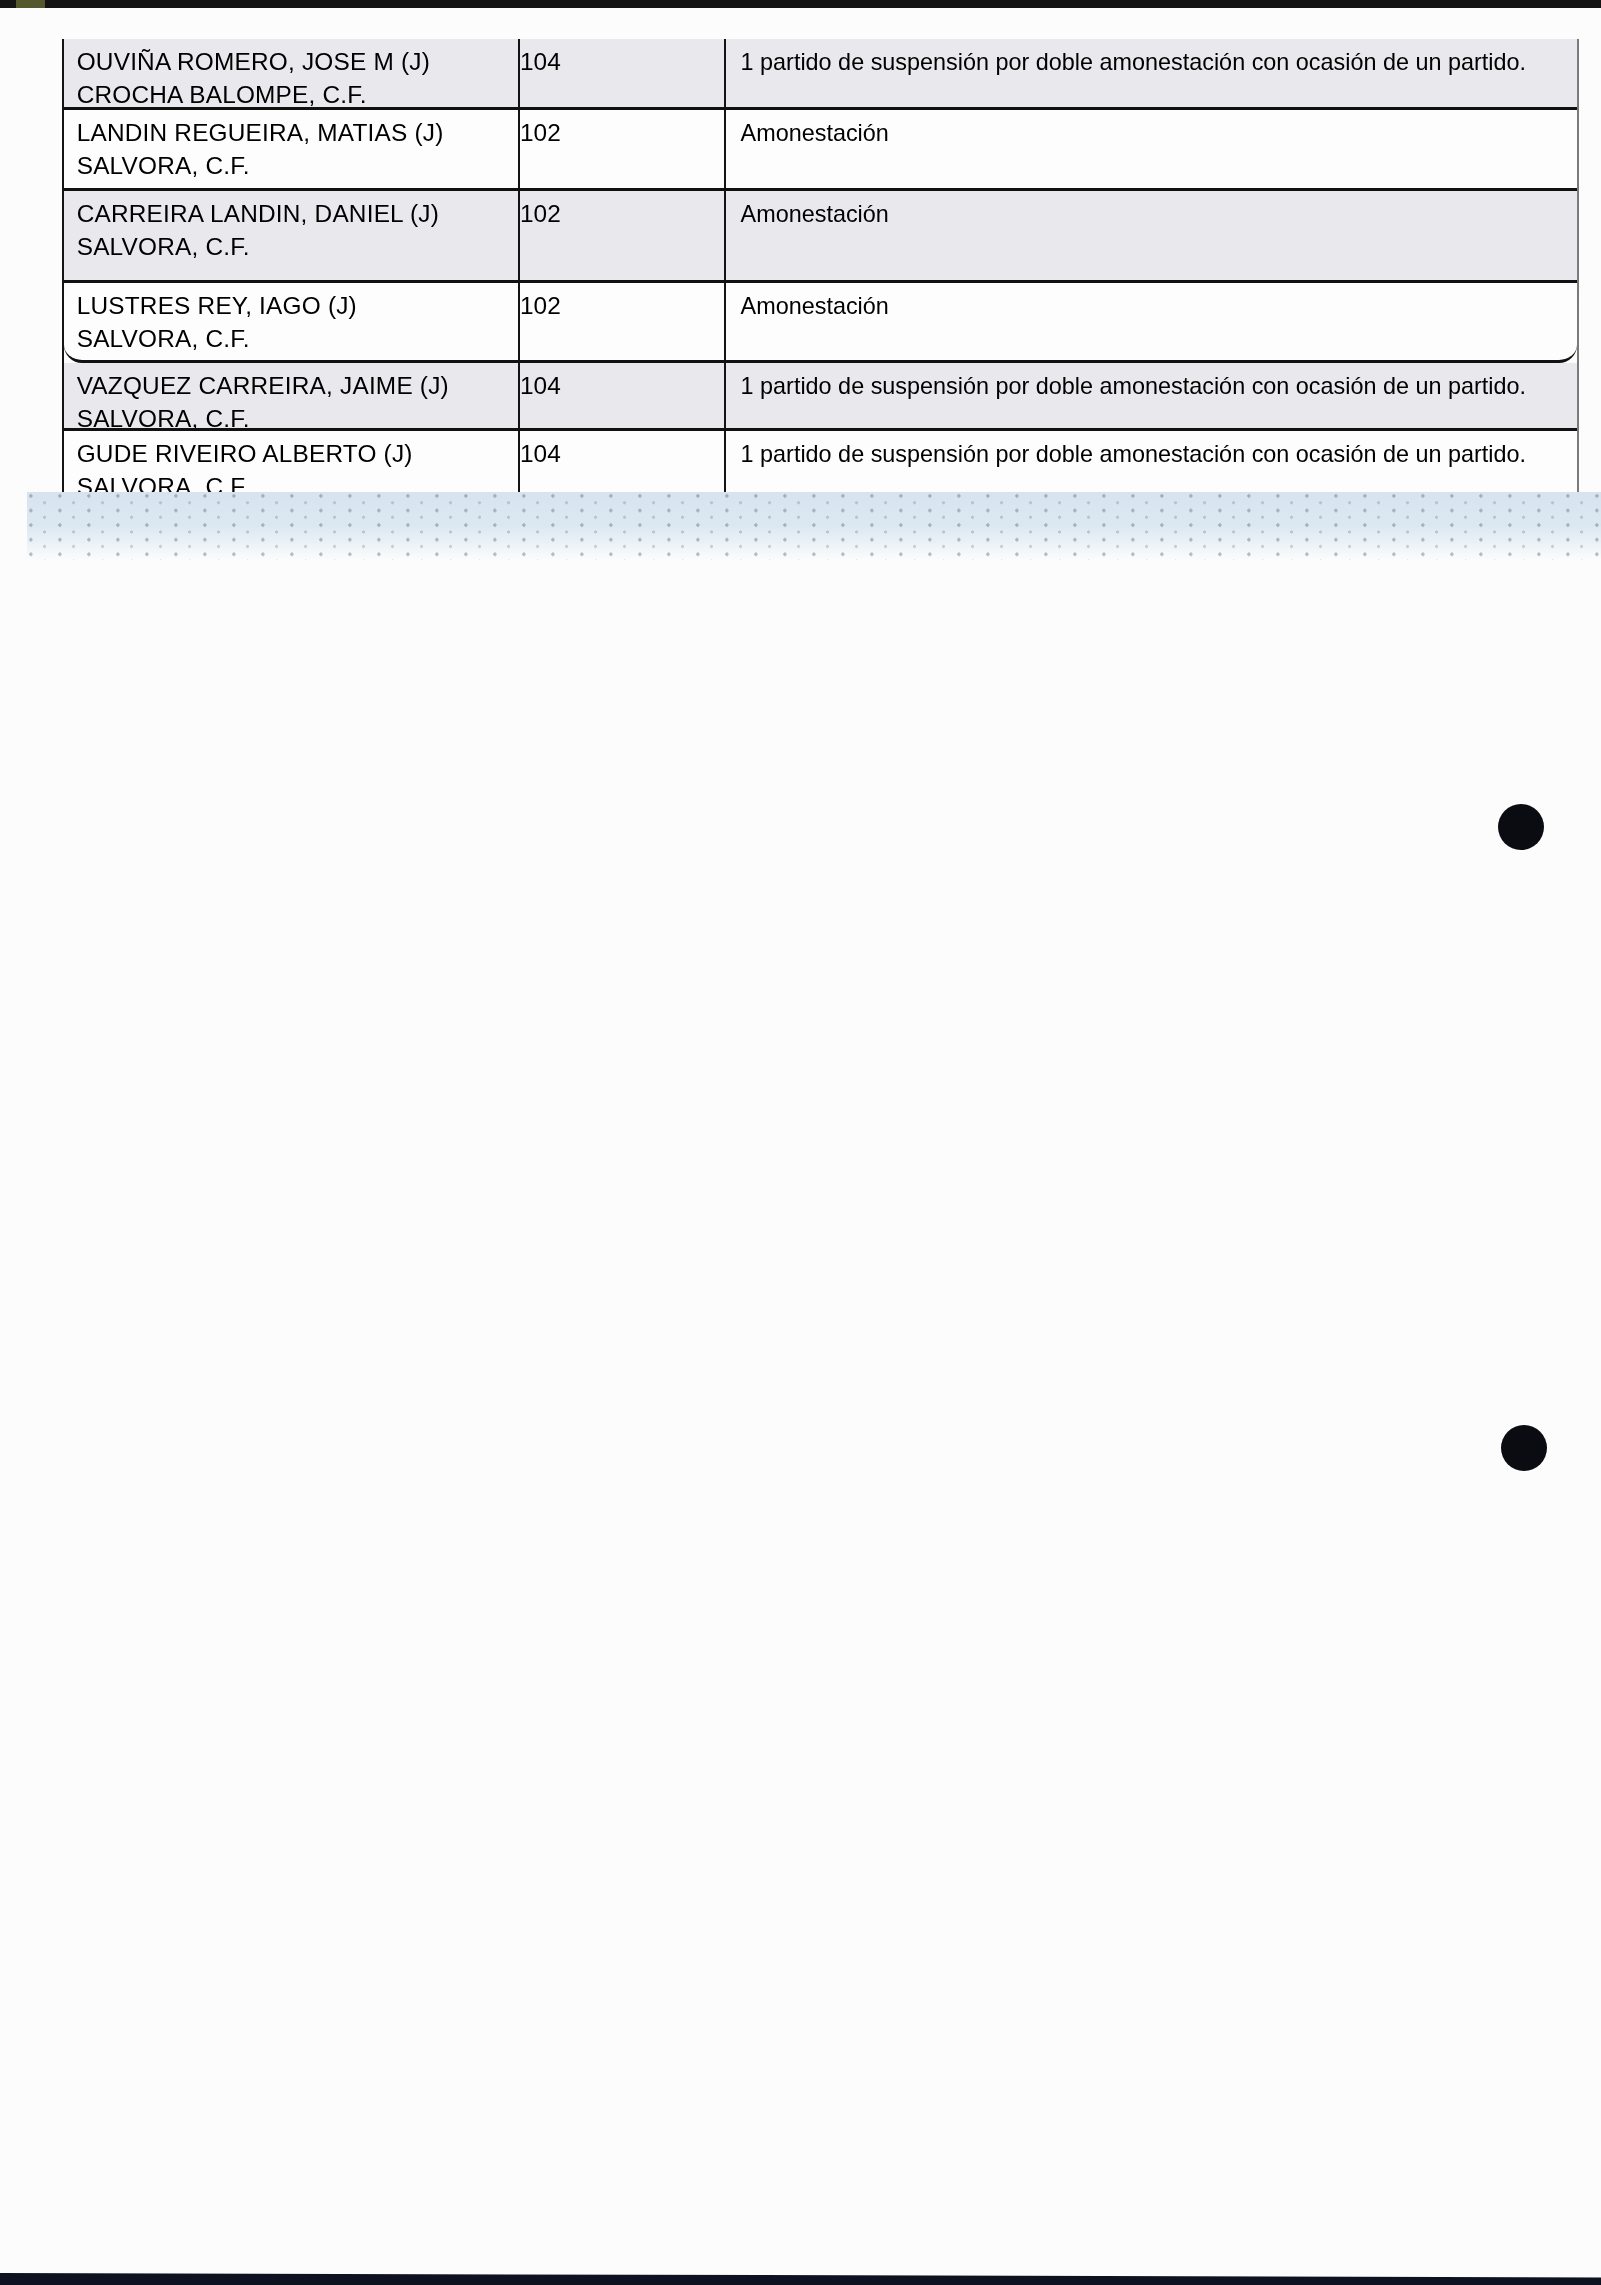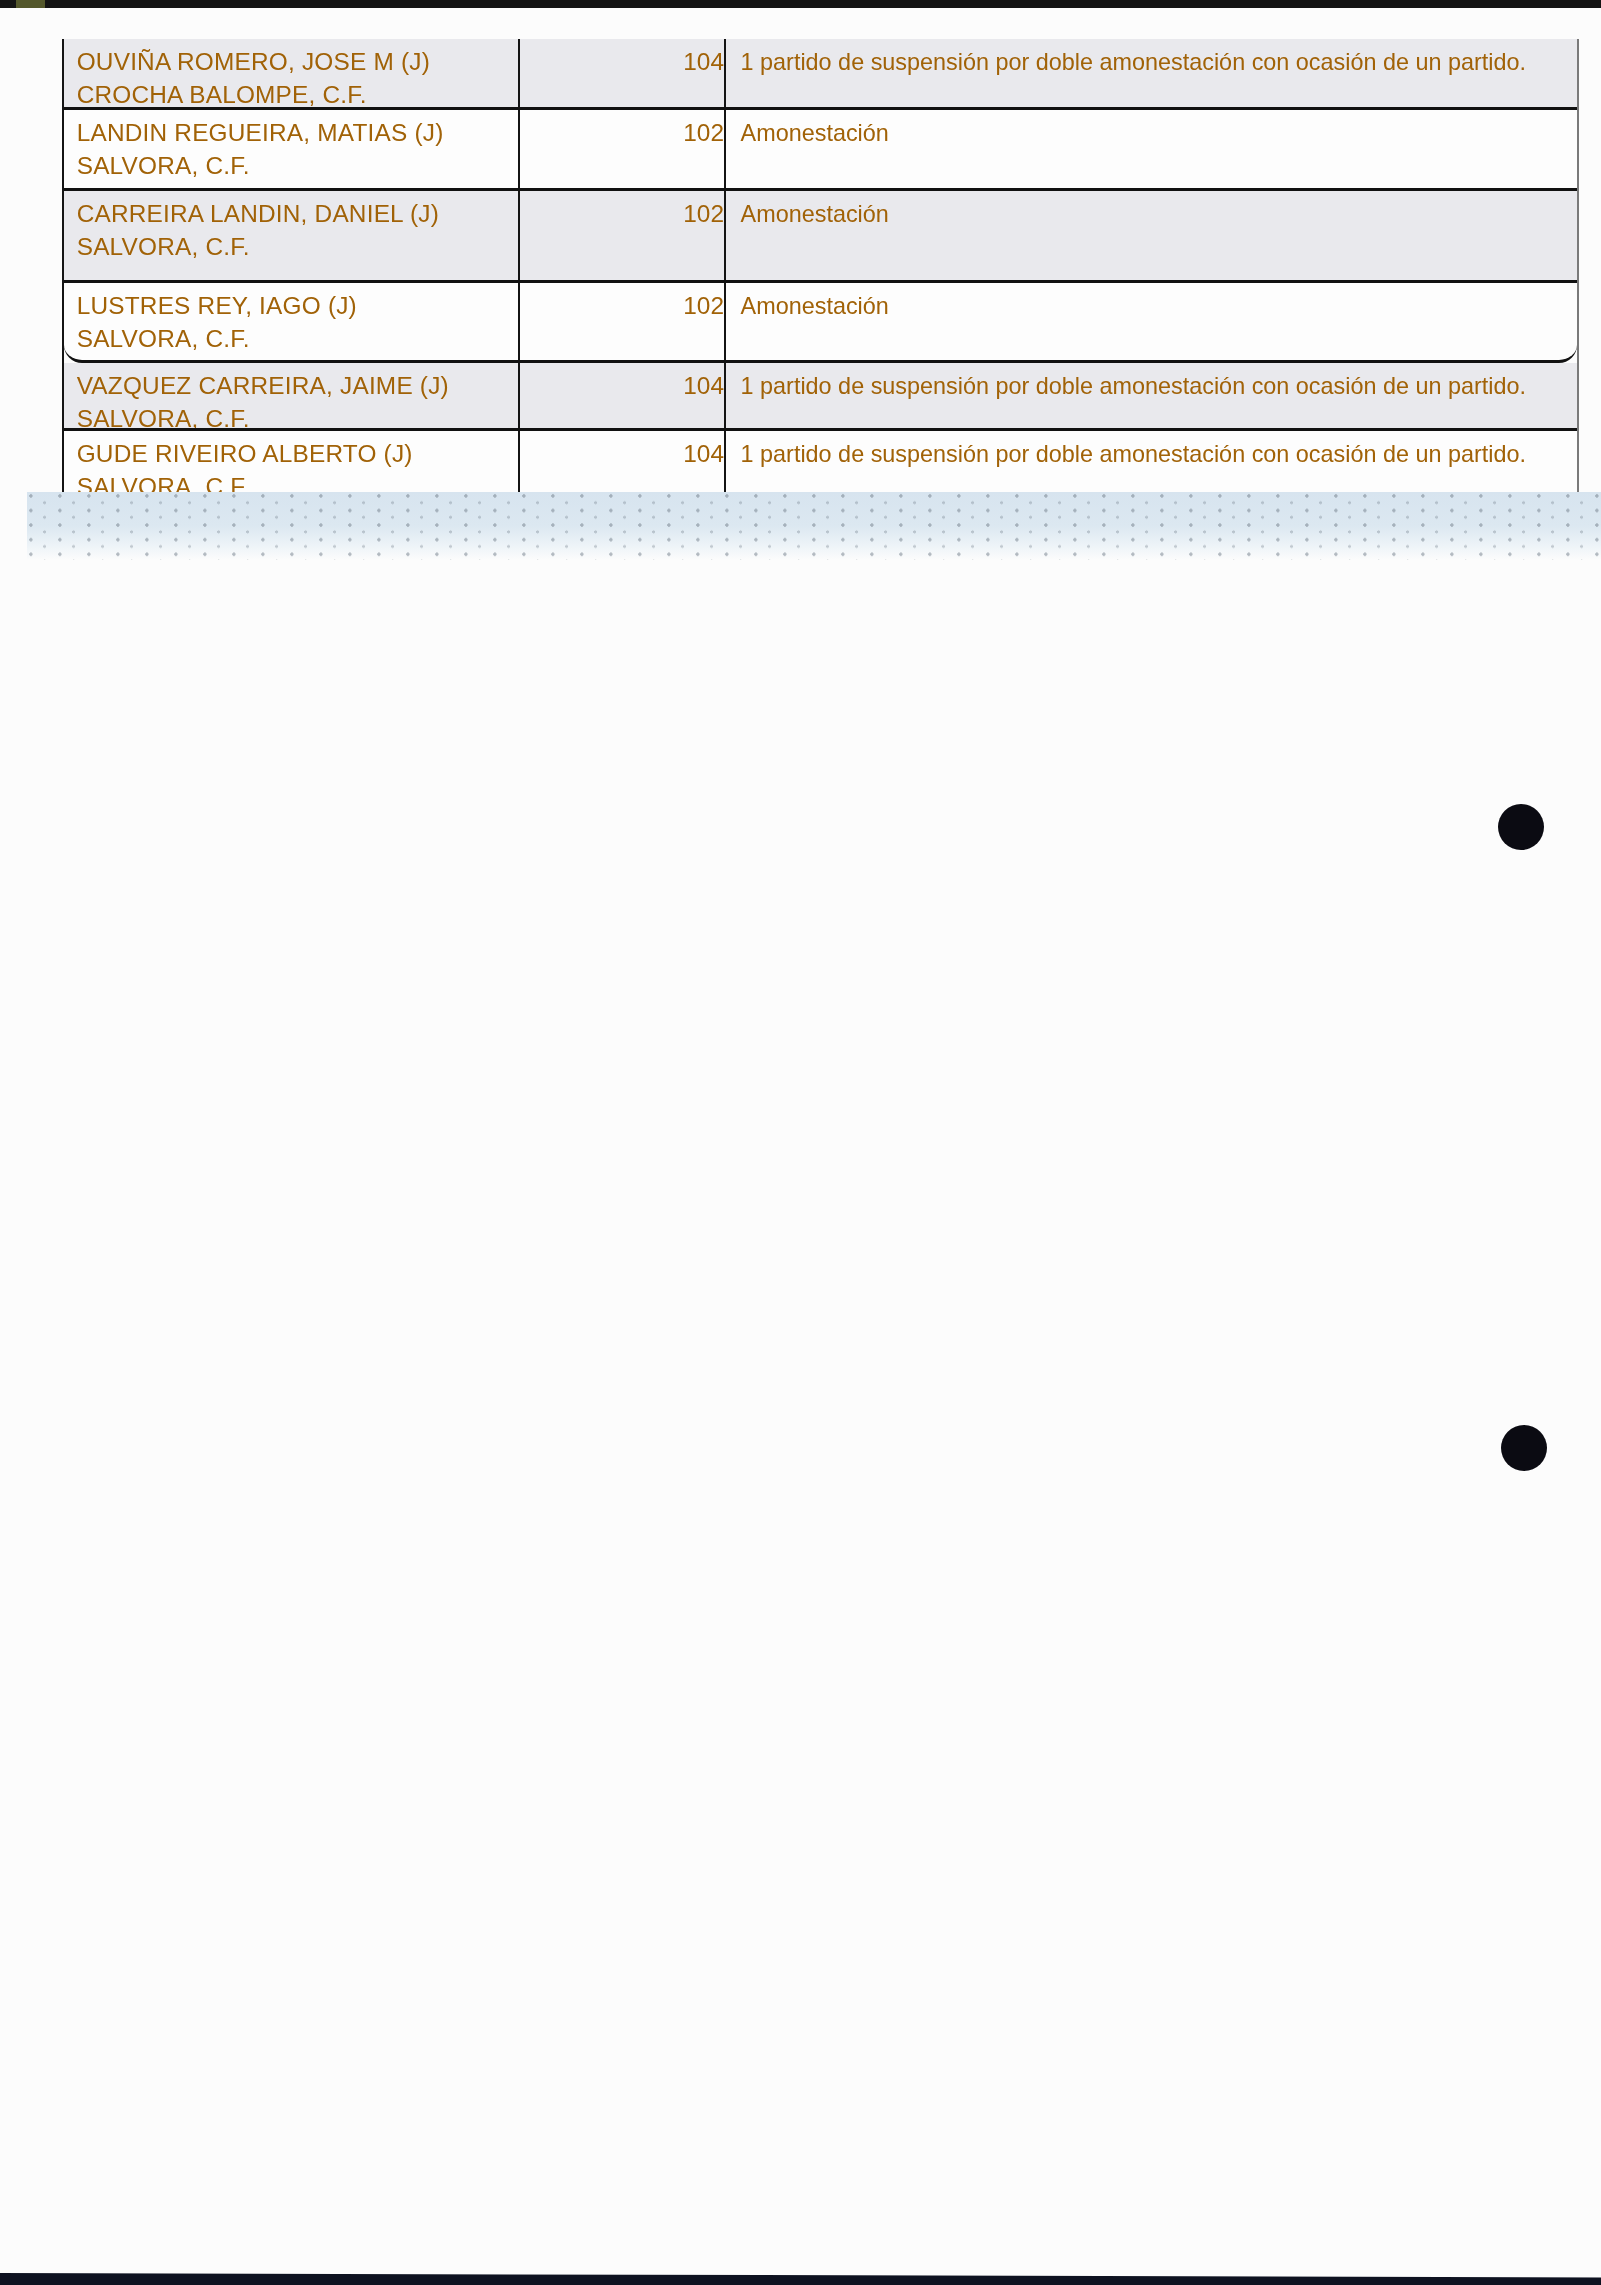--- a/index.html
+++ b/index.html
@@ -7,21 +7,21 @@
     padding: 0;
     background: #ffffff;
   }
   .page {
     position: relative;
     width: 1601px;
     height: 2285px;
     overflow: hidden;
     background: #fcfcfc;
     font-family: "Liberation Sans", sans-serif;
-    color: #a16207;
+    color: #000000;
   }
 
   
   .scan-top-edge {
     position: absolute;
     top: 0; left: 0;
     width: 1601px; height: 7.8px;
     background: #141414;
   }
   .scan-top-edge .speck {
@@ -66,21 +66,21 @@
   .cell-name {
     padding-left: 12.7px;
     padding-right: 7.8px;
     font-size: 24.4px;
     line-height: 33px;
     letter-spacing: 0.2px;
   }
   .cell-name span { display: block; white-space: nowrap; }
   .cell-code {
     border-left: 2.9px solid #141414;
-    text-align: right;
+    text-align: left;
     font-size: 24.4px;
     line-height: 33px;
   }
   .cell-sanction {
     border-left: 2.9px solid #141414;
     padding-left: 14.6px;
     font-size: 23.4px;
     line-height: 34px;
   }
 

